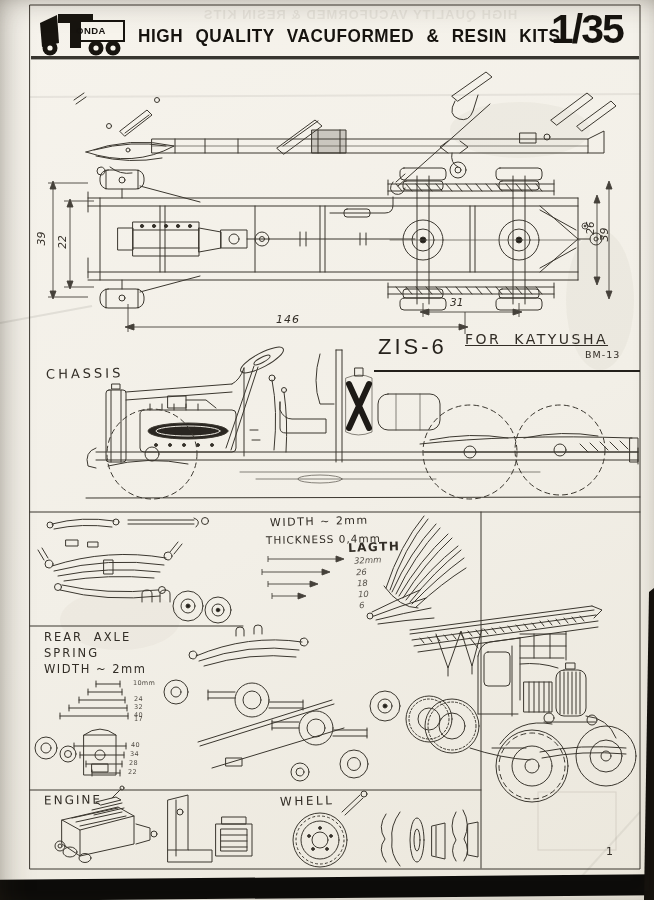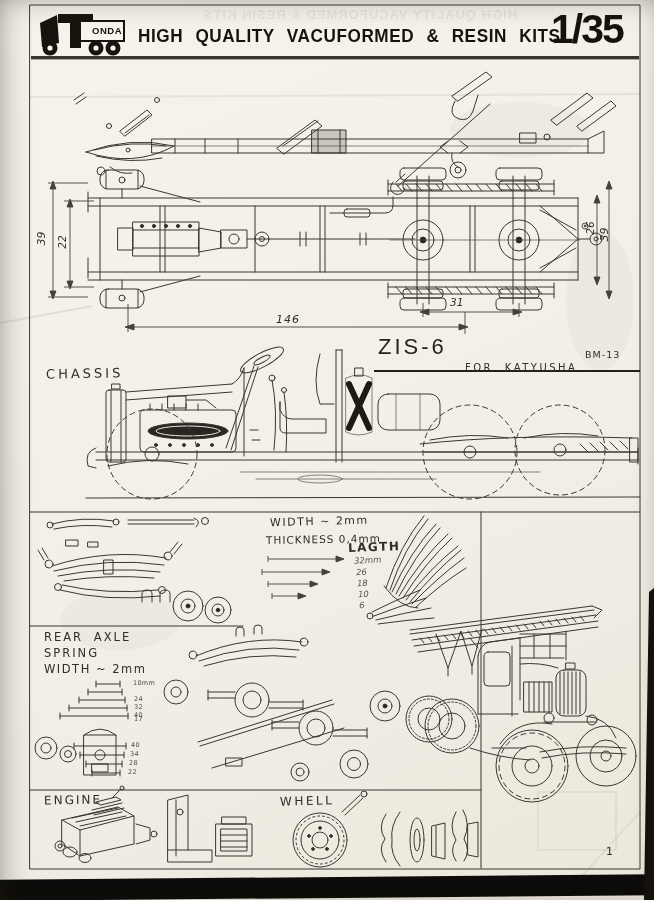--- a/index.html
+++ b/index.html
@@ -388,34 +388,34 @@
     <path d="M463,810 q8,14 1,29 q7,12 0,22"></path>
     <path d="M468,824 l10,-2 v35 l-10,-2 z"></path>
   </g>
 
   <g>
     <rect x="-6" y="877" width="666" height="21" fill="#0d0c0a" transform="rotate(-0.5 327 887)"></rect>
     <polygon points="649,592 654,588 654,900 644,900" fill="#14110d"></polygon>
   </g>
 </svg>
 
-<div class="t hd" style="left:84px;top:25px;width:38px;text-align:right;font-size:9.5px;letter-spacing:.5px;">ONDA</div>
+<div class="t hd" style="left:76px;top:25px;width:38px;text-align:left;font-size:9.5px;letter-spacing:.5px;">ONDA</div>
 <div class="t hd ghost" style="left:150px;top:7px;width:420px;text-align:center;font-size:13px;letter-spacing:1px;">HIGH QUALITY VACUFORMED &amp; RESIN KITS</div>
 <div class="t hd" style="left:138px;top:26px;font-size:17.5px;letter-spacing:.6px;word-spacing:7px;transform:scaleX(.98);transform-origin:left;">HIGH QUALITY VACUFORMED &amp; RESIN KITS</div>
 <div class="t hd" style="left:551px;top:6px;font-size:41px;letter-spacing:-2px;">1/35</div>
 
 <div class="t ital" style="left:34px;top:232px;font-size:11px;transform:rotate(-90deg);">39</div>
 <div class="t ital" style="left:55px;top:236px;font-size:10.5px;transform:rotate(-90deg);">22</div>
 <div class="t ital" style="left:583px;top:222px;font-size:10.5px;transform:rotate(-90deg);">26</div>
 <div class="t ital" style="left:597px;top:228px;font-size:11px;transform:rotate(-90deg);">39</div>
 <div class="t ital" style="left:276px;top:313px;font-size:11px;letter-spacing:1px;">146</div>
 <div class="t ital" style="left:450px;top:296px;font-size:10.5px;text-align:center;">31</div>
 
 <div class="t" style="left:378px;top:334px;font-size:22px;letter-spacing:3px;color:#26221c;font-family:'Liberation Sans','DejaVu Sans',sans-serif;">ZIS-6</div>
-<div class="t" style="left:465px;top:362px;font-size:10px;letter-spacing:2.5px;word-spacing:6px;">FOR KATYUSHA</div>
+<div class="t" style="left:465px;top:331px;font-size:14px;letter-spacing:2.5px;word-spacing:6px;text-decoration:underline;">FOR KATYUSHA</div>
 <div class="t" style="left:585px;top:349px;font-size:9.5px;letter-spacing:1px;">BM-13</div>
 <div class="t" style="left:46px;top:366px;font-size:13px;letter-spacing:3px;transform:rotate(-1deg);">CHASSIS</div>
 
 <div class="t" style="left:270px;top:515px;font-size:11px;letter-spacing:1.5px;transform:rotate(-1.5deg);">WIDTH ~ 2mm</div>
 <div class="t" style="left:266px;top:533px;font-size:10.5px;letter-spacing:1px;transform:rotate(-1deg);">THICKNESS 0,4mm</div>
 <div class="t" style="left:348px;top:540px;font-size:12px;font-weight:bold;letter-spacing:1.5px;transform:rotate(-2deg);">LAGTH</div>
 <div class="t ital" style="left:354px;top:555px;font-size:8.5px;opacity:.8;transform:rotate(-3deg);">32mm</div>
 <div class="t ital" style="left:356px;top:567px;font-size:8.5px;opacity:.8;transform:rotate(-3deg);">26</div>
 <div class="t ital" style="left:357px;top:578px;font-size:8.5px;opacity:.8;transform:rotate(-3deg);">18</div>
 <div class="t ital" style="left:358px;top:589px;font-size:8.5px;opacity:.8;transform:rotate(-3deg);">10</div>

